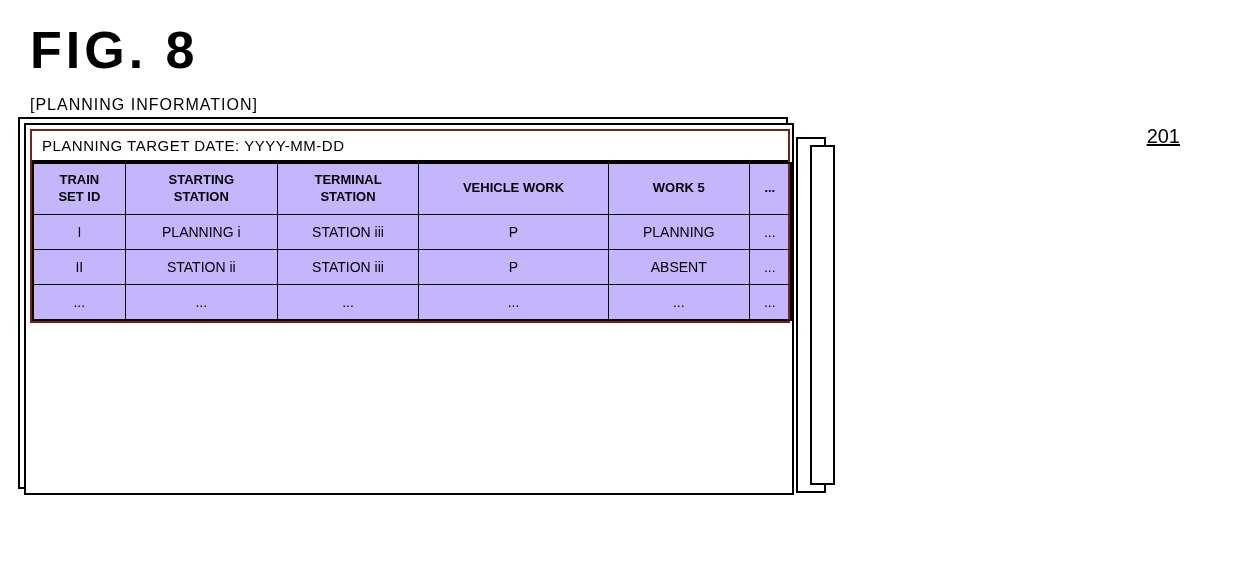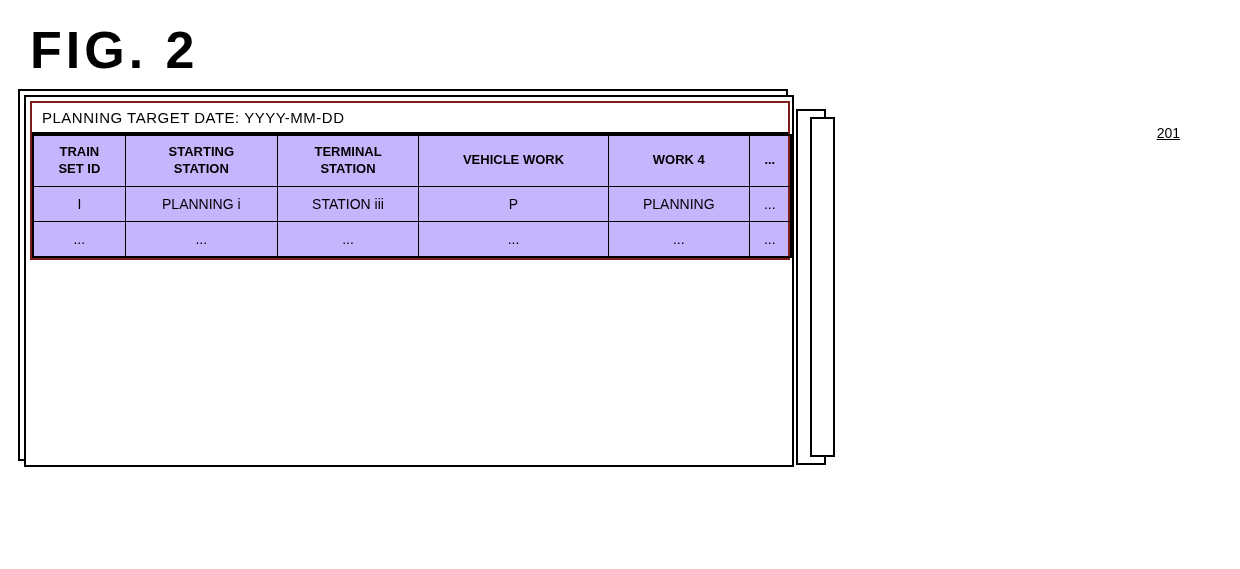--- a/index.html
+++ b/index.html
@@ -20,21 +20,21 @@
       font-family: Arial, sans-serif;
     }
 
     .section-label {
       font-size: 16px;
       margin-bottom: 10px;
       letter-spacing: 1px;
     }
 
     .ref-number {
-      font-size: 14px;
+      font-size: 20px;
       text-decoration: underline;
       position: absolute;
       right: 30px;
       top: 105px;
     }
 
     .full-table {
       width: 760px;
       border-collapse: collapse;
       border: 2px solid #000;
@@ -60,21 +60,22 @@
       padding: 6px 10px;
       font-size: 15px;
       letter-spacing: 0.5px;
       background: #fff;
     }
   </style>
 </head>
 <body>
 
 <div style="position: relative;">
-  <div class="fig-title">FIG. 2</div>
+  <div class="fig-title">FIG. 8</div>
+  <div class="section-label">[PLANNING INFORMATION]</div>
   <div class="ref-number">201</div>
 
   
   <div style="position: relative; display: inline-block; margin-top: 5px;">
 
     
     <div style="position: absolute; border: 2px solid #000; background: #fff; top: -12px; left: -12px; width: 770px; height: 372px;"></div>
     <div style="position: absolute; border: 2px solid #000; background: #fff; top: -6px; left: -6px; width: 770px; height: 372px;"></div>
 
     
@@ -85,31 +86,39 @@
         <span>YYYY-MM-DD</span>
       </div>
 
       <table class="full-table">
         <thead>
           <tr>
             <th>TRAIN<br>SET ID</th>
             <th>STARTING<br>STATION</th>
             <th>TERMINAL<br>STATION</th>
             <th>VEHICLE WORK</th>
-            <th>WORK 4</th>
+            <th>WORK 5</th>
             <th>...</th>
           </tr>
         </thead>
         <tbody>
           <tr>
             <td>I</td>
             <td>PLANNING i</td>
             <td>STATION iii</td>
             <td>P</td>
             <td>PLANNING</td>
+            <td>...</td>
+          </tr>
+          <tr>
+            <td>II</td>
+            <td>STATION ii</td>
+            <td>STATION iii</td>
+            <td>P</td>
+            <td>ABSENT</td>
             <td>...</td>
           </tr>
           <tr>
             <td>...</td>
             <td>...</td>
             <td>...</td>
             <td>...</td>
             <td>...</td>
             <td>...</td>
           </tr>

